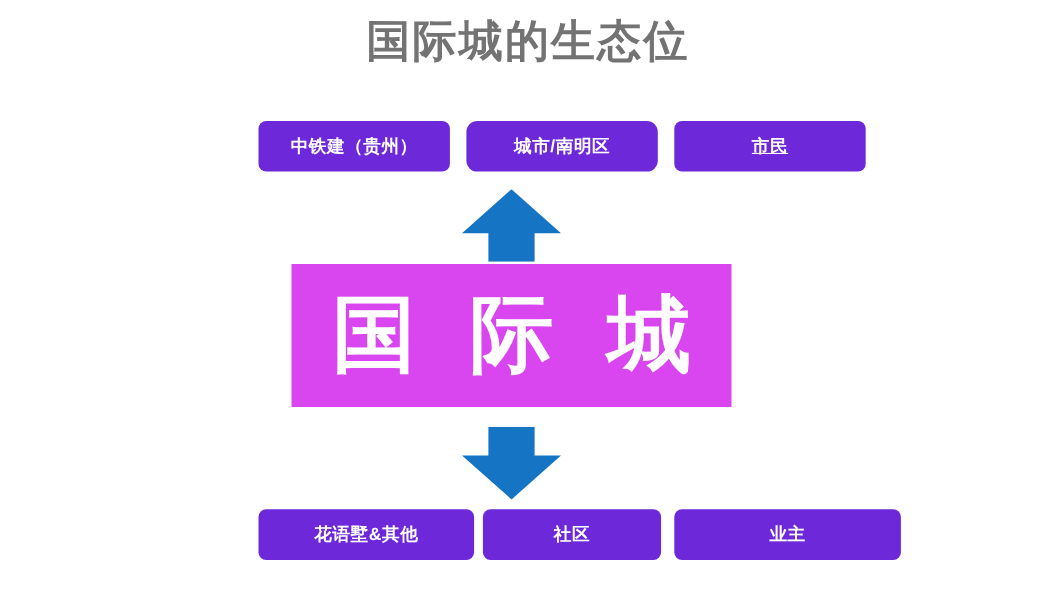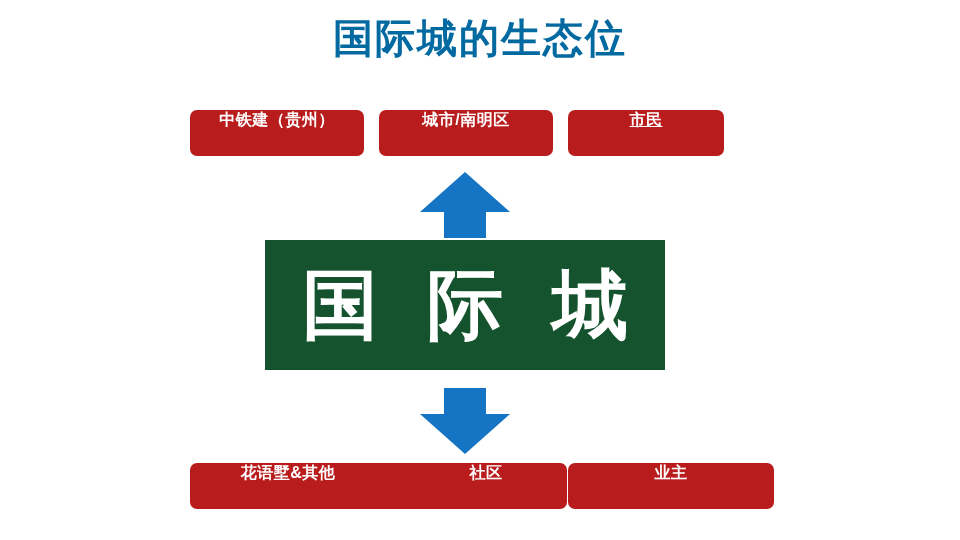--- a/index.html
+++ b/index.html
@@ -20,61 +20,62 @@
     background: #ffffff;
   }
   .title {
     position: absolute;
     left: 0;
     top: 12px;
     width: 960px;
     text-align: center;
     font-size: 40px;
     font-weight: bold;
-    color: #0369a1;
+    color: #737373;
     letter-spacing: 2px;
     line-height: 52px;
   }
 
   
   .pill {
     position: absolute;
-    background: #b91c1c;
+    background: #6d28d9;
     border-radius: 7px;
     color: #ffffff;
     font-size: 16px;
     font-weight: bold;
     display: flex;
-    align-items: flex-start;
+    align-items: center;
     justify-content: center;
     letter-spacing: 0.5px;
+    margin-left: 45px;
   }
 
   .top-row .pill, .bottom-row .pill {
     height: 46px;
   }
 
   
   #pill-top-0 { left: 190px; top: 110px;  width: 174px; }
-  #pill-top-1 { left: 379px; top: 110px;  width: 174px; }
-  #pill-top-2 { left: 568px; top: 110px;  width: 156px; text-decoration: underline; }
+  #pill-top-1 { left: 379px; top: 110px;  width: 174px; border-radius: 10px; }
+  #pill-top-2 { left: 568px; top: 110px;  width: 174px; text-decoration: underline; }
 
   
   #pill-bot-0 { left: 190px; top: 463px;  width: 196px; }
-  #pill-bot-1 { left: 365px; top: 463px;  width: 162px; padding-left: 40px; }
+  #pill-bot-1 { left: 394px; top: 463px;  width: 162px; }
   #pill-bot-2 { left: 568px; top: 463px;  width: 206px; }
 
   
   .center-block {
     position: absolute;
     left: 265px;
     top: 240px;
     width: 400px;
     height: 130px;
-    background: #14532d;
+    background: #d946ef;
     display: flex;
     align-items: center;
     justify-content: center;
   }
   .center-text {
     color: #ffffff;
     font-size: 76px;
     font-weight: bold;
     letter-spacing: 14px;
     text-indent: 14px;

